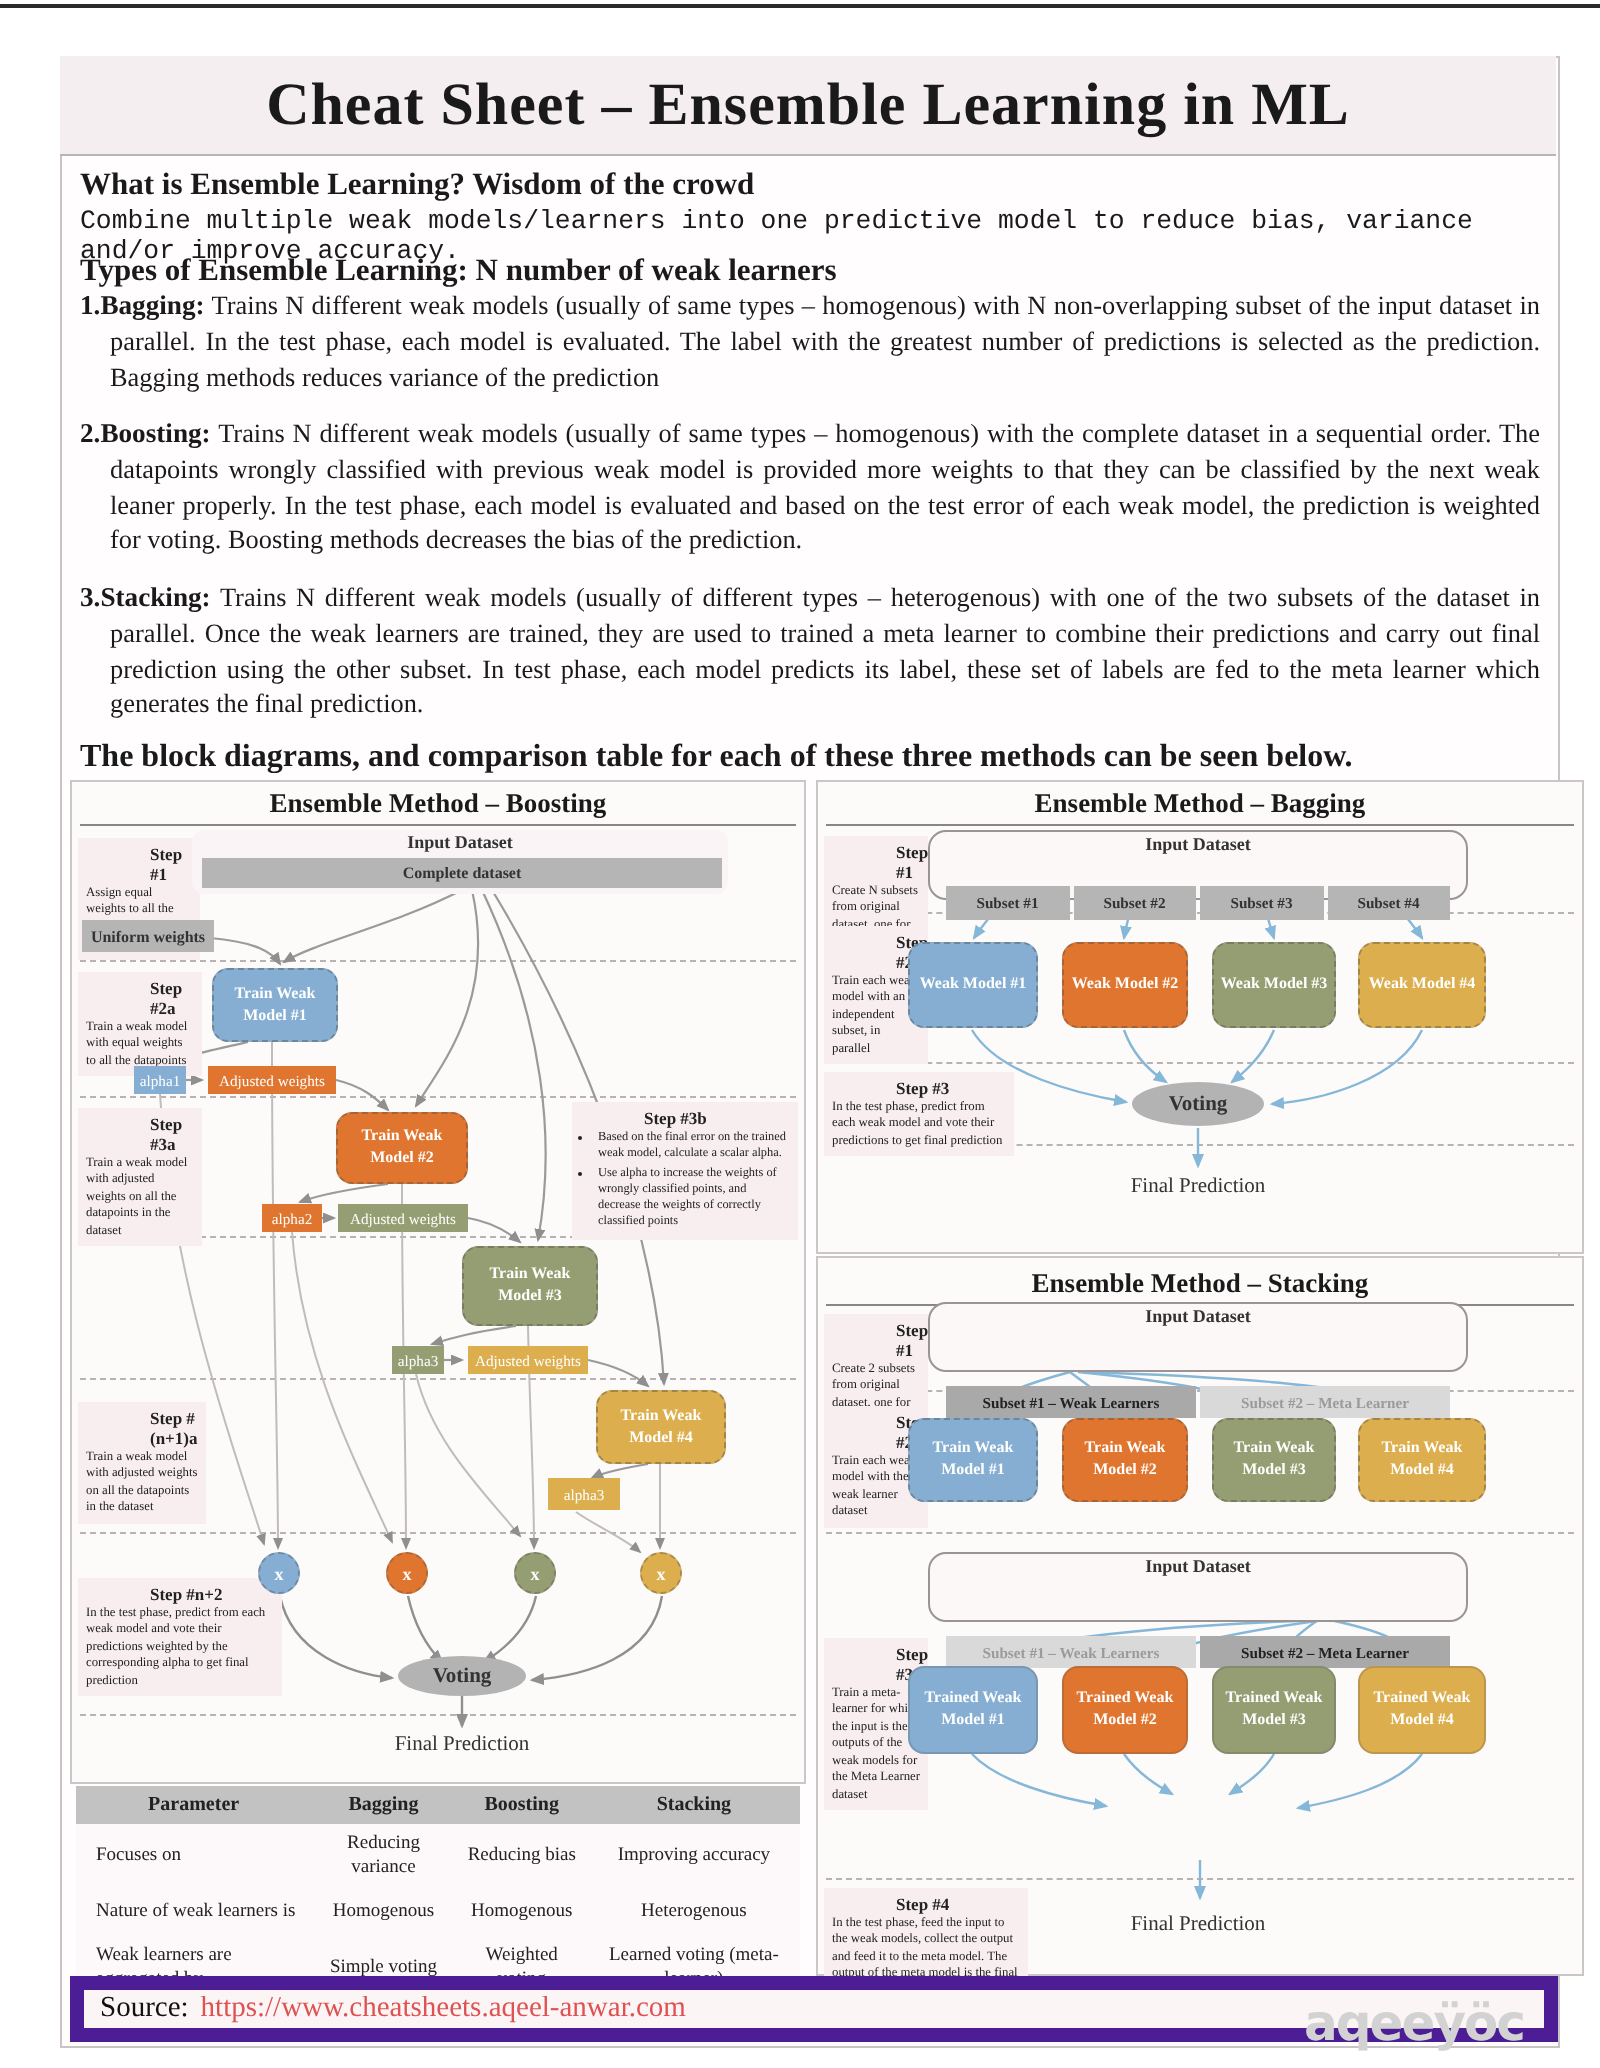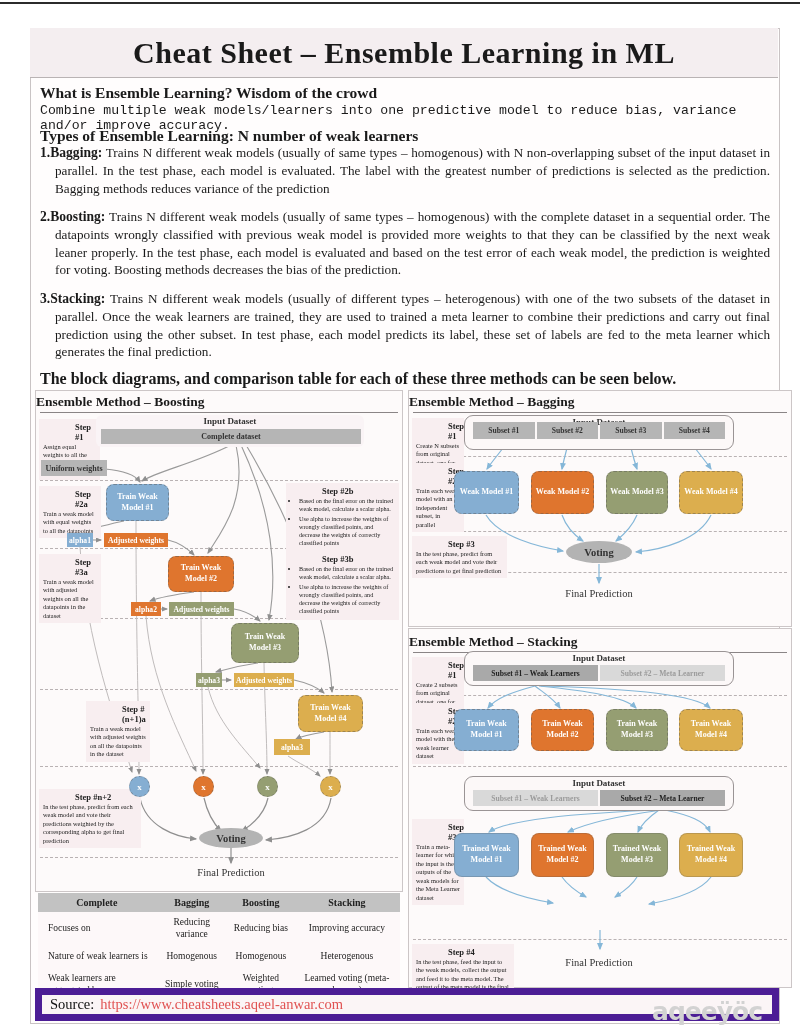--- a/index.html
+++ b/index.html
@@ -11,45 +11,45 @@
              display:flex;align-items:center;justify-content:center;}
   .titleband .t{font-size:30px;font-weight:bold;letter-spacing:.5px;}
   .h2{position:absolute;left:40px;width:730px;font-size:15.5px;font-weight:bold;}
   .body-line{position:absolute;left:40px;width:730px;font-size:13.2px;font-family:Liberation Mono, monospace;}
   .para{position:absolute;left:40px;width:730px;font-size:13.2px;line-height:1.33;text-align:justify;
         padding-left:15px;text-indent:-15px;box-sizing:border-box;}
   .para b{font-size:13.6px;}
   .note{position:absolute;left:40px;width:730px;font-size:16px;font-weight:bold;}
 
   .panel{position:absolute;background:#fdfafa;border:1px solid #ccc6c7;}
-  .ptitle{position:absolute;left:0;right:0;text-align:left;font-weight:bold;font-size:13.5px;}
+  .ptitle{position:absolute;left:0;right:0;text-align:center;font-weight:bold;font-size:13.5px;}
   .prule{position:absolute;left:4px;right:4px;border-top:1px solid #8a8586;}
   .dash{position:absolute;left:4px;right:4px;border-top:1.4px dashed #b9b2b3;}
   .steplab{position:absolute;background:#f8eef0;padding:3px 4px;color:#222;box-sizing:border-box;}
   .steplab b{display:block;font-size:8.5px;margin-bottom:1px;padding-left:32px;}
   .steplab .t{display:block;font-size:6.4px;line-height:1.32;}
   .steplab ul{margin:1px 0 0 9px;padding:0;font-size:6.2px;line-height:1.3;}
   .steplab li{margin-bottom:2px;}
   .inputwrap{position:absolute;background:#faf4f6;border-radius:6px;}
   .inputwrap.rim{border:1px solid #9a9495;border-radius:9px;background:#fcf8f8;}
   .inlabel{position:absolute;left:0;right:0;top:1px;text-align:center;font-weight:bold;font-size:9px;color:#333;}
   .graybar{position:absolute;background:#b5b5b5;color:#333;font-weight:bold;text-align:center;
            display:flex;align-items:center;justify-content:center;font-size:8px;}
-  .splitbar{position:absolute;display:flex;gap:2px;}
+  .splitbar{position:absolute;display:flex;gap:2px;margin-top:28px;}
   .splitbar .cell{flex:1;display:flex;align-items:center;justify-content:center;font-size:7.6px;font-weight:bold;}
   .cell.dark{background:#a9a9a9;color:#222;}
   .cell.lite{background:#d9d9d9;color:#9b9b9b;}
   .subcells{position:absolute;display:flex;gap:2px;}
   .subcells .cell{flex:1;background:#b5b5b5;color:#333;font-weight:bold;font-size:7.6px;
                   display:flex;align-items:center;justify-content:center;}
   .mbox{position:absolute;border-radius:8px;color:#fff;font-weight:bold;text-align:center;
         display:flex;align-items:center;justify-content:center;border:1.6px dashed rgba(85,85,85,.45);
         font-size:8px;line-height:1.35;box-sizing:border-box;padding:2px;}
   .mbox.solid{border:1.6px solid rgba(85,85,85,.25);}
-  .tag{position:absolute;color:#fff;font-weight:bold;font-size:7.6px;display:flex;align-items:center;
+  .tag{position:absolute;color:#fff;font-weight:normal;font-size:7.6px;display:flex;align-items:center;
        justify-content:center;box-sizing:border-box;}
   .c-blue{background:#85aed2;} .c-orange{background:#df752e;} .c-green{background:#959e72;}
   .c-gold{background:#dcae4e;} .c-teal{background:#5e9c93;}
   .circle{position:absolute;width:21px;height:21px;border-radius:50%;color:#fff;font-weight:bold;font-size:9px;
           display:flex;align-items:center;justify-content:center;border:1.5px dashed rgba(85,85,85,.4);box-sizing:border-box;}
   .ellipse{position:absolute;background:#b3b3b3;border-radius:50%;display:flex;align-items:center;
            justify-content:center;font-weight:bold;font-size:10.5px;color:#333;}
   .finaltxt{position:absolute;text-align:center;font-size:10.5px;color:#333;}
   svg.overlay{position:absolute;left:0;top:0;pointer-events:none;}
 
@@ -158,39 +158,32 @@
       <div class="inlabel">Input Dataset</div>
       <div class="graybar" style="left:5px;right:3px;top:14px;height:15px;">Complete dataset</div>
     </div>
 
     <div class="graybar" style="left:5px;top:69px;width:66px;height:16px;">Uniform weights</div>
 
     <div class="steplab" style="left:3px;top:95px;width:62px;">
       <b>Step #2a</b>
       <span class="t">Train a weak model with equal weights to all the datapoints</span>
     </div>
-    <div class="steplab" style="left:250px;top:92px;width:113px;">
-      <b>Step #2b</b>
-      <ul>
-        <li>Based on the final error on the trained weak model, calculate a scalar alpha.</li>
-        <li>Use alpha to increase the weights of wrongly classified points, and decrease the weights of correctly classified points</li>
-      </ul>
-    </div>
     <div class="steplab" style="left:3px;top:163px;width:62px;">
       <b>Step #3a</b>
       <span class="t">Train a weak model with adjusted weights on all the datapoints in the dataset</span>
     </div>
     <div class="steplab" style="left:250px;top:160px;width:113px;">
       <b>Step #3b</b>
       <ul>
         <li>Based on the final error on the trained weak model, calculate a scalar alpha.</li>
         <li>Use alpha to increase the weights of wrongly classified points, and decrease the weights of correctly classified points</li>
       </ul>
     </div>
-    <div class="steplab" style="left:3px;top:310px;width:64px;margin-left:47px;">
+    <div class="steplab" style="left:3px;top:310px;width:64px;">
       <b>Step #(n+1)a</b>
       <span class="t">Train a weak model with adjusted weights on all the datapoints in the dataset</span>
     </div>
     <div class="steplab" style="left:3px;top:398px;width:102px;">
       <b>Step #n+2</b>
       <span class="t">In the test phase, predict from each weak model and vote their predictions weighted by the corresponding alpha to get final prediction</span>
     </div>
 
     <div class="mbox c-blue" style="left:70px;top:93px;width:63px;height:37px;">Train Weak Model #1</div>
     <div class="mbox c-orange" style="left:132px;top:165px;width:66px;height:36px;">Train Weak Model #2</div>
@@ -240,21 +233,21 @@
         <path d="M190,173 L190,192" marker-end="url(#ab)"></path>
       </g>
     </svg>
 
     <div class="steplab" style="left:3px;top:27px;width:52px;">
       <b>Step #1</b>
       <span class="t">Create N subsets from original dataset, one for each weak model</span>
     </div>
     <div class="inputwrap rim" style="left:55px;top:24px;width:268px;height:33px;">
       <div class="inlabel">Input Dataset</div>
-      <div class="subcells" style="left:8px;right:8px;top:6px;height:17px;">
+      <div class="subcells" style="left:8px;right:8px;top:27px;height:17px;">
         <div class="cell">Subset #1</div>
         <div class="cell">Subset #2</div>
         <div class="cell">Subset #3</div>
         <div class="cell">Subset #4</div>
       </div>
     </div>
 
     <div class="steplab" style="left:3px;top:72px;width:52px;">
       <b>Step #2</b>
       <span class="t">Train each weak model with an independent subset, in parallel</span>
@@ -348,21 +341,21 @@
     <div class="steplab" style="left:3px;top:315px;width:102px;">
       <b>Step #4</b>
       <span class="t">In the test phase, feed the input to the weak models, collect the output and feed it to the meta model. The output of the meta model is the final prediction</span>
     </div>
     <div class="finaltxt" style="left:125px;top:328px;width:130px;">Final Prediction</div>
   </div>
 
   <table class="cmp">
     <thead>
       <tr>
-        <th>Complete</th>
+        <th>Parameter</th>
         <th>Bagging</th>
         <th>Boosting</th>
         <th>Stacking</th>
       </tr>
     </thead>
     <tbody>
       <tr>
         <td>Focuses on</td>
         <td>Reducing variance</td>
         <td>Reducing bias</td>

